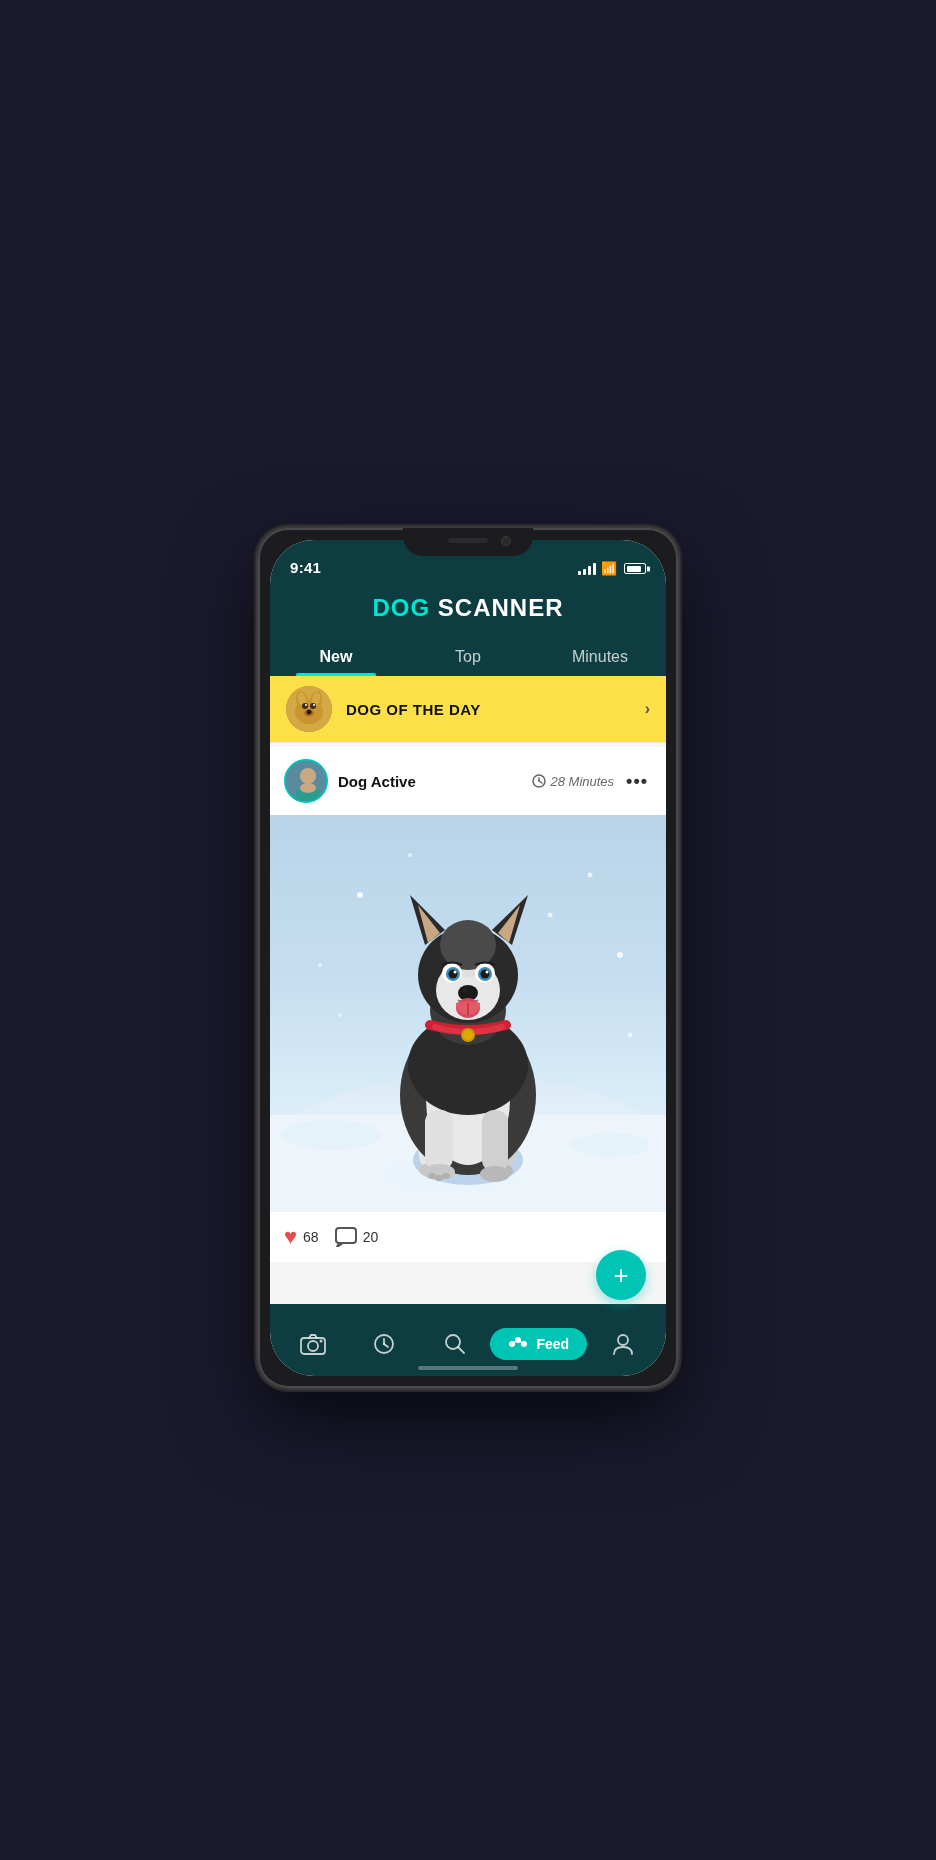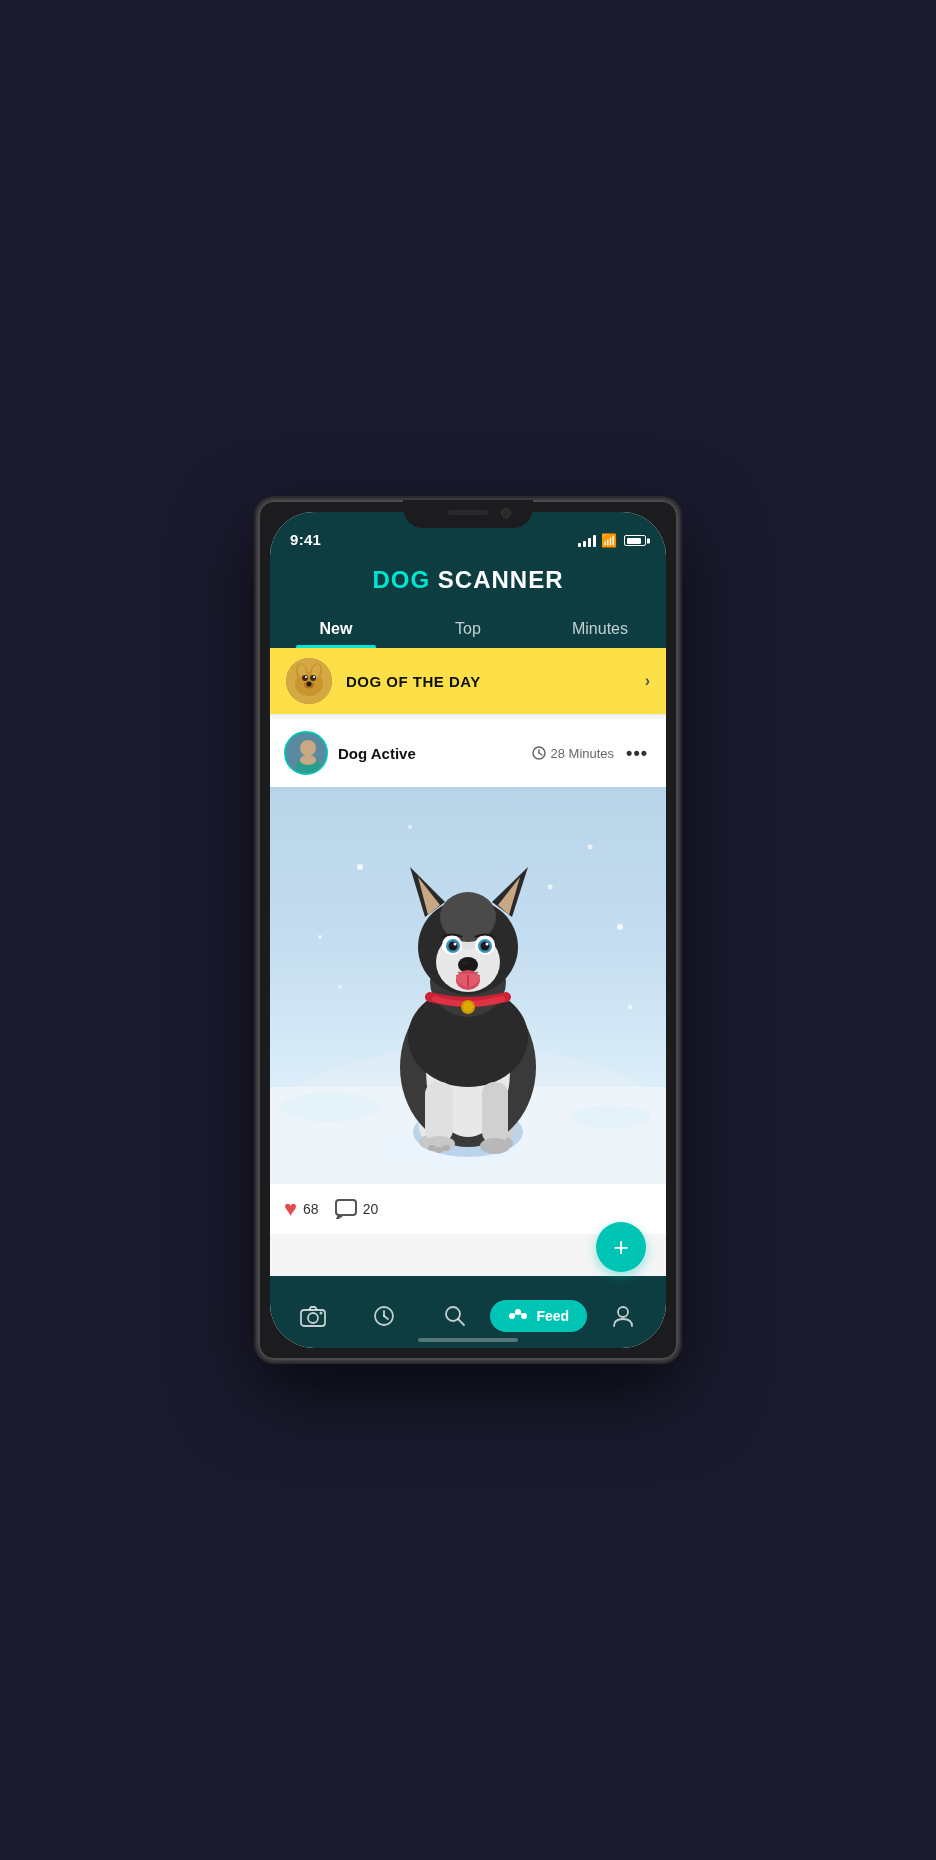--- a/index.html
+++ b/index.html
@@ -15,28 +15,29 @@
     .phone-wrapper {
       width: 420px;
       height: 860px;
       position: relative;
     }
 
     .phone-frame {
       width: 420px;
       height: 860px;
       background: #1c1c1e;
-      border-radius: 16px;
+      border-radius: 30px;
       position: relative;
       box-shadow:
         0 0 0 2px #3a3a3c,
         0 0 0 4px #2a2a2c,
         0 30px 80px rgba(0,0,0,0.7),
         inset 0 0 0 2px #4a4a4c;
       overflow: hidden;
+      margin-top: 28px;
     }
 
     
     .phone-frame::before {
       content: '';
       position: absolute;
       left: -4px;
       top: 130px;
       width: 4px;
       height: 36px;
@@ -288,20 +289,21 @@
       align-items: center;
       gap: 8px;
       margin-left: auto;
     }
     .post-time {
       display: flex;
       align-items: center;
       gap: 5px;
       color: #666;
       font-size: 13px;
+      font-style: italic;
     }
     .more-dots {
       color: #333;
       font-size: 18px;
       font-weight: 700;
       letter-spacing: 1px;
       cursor: pointer;
       padding: 0 4px;
     }
 

